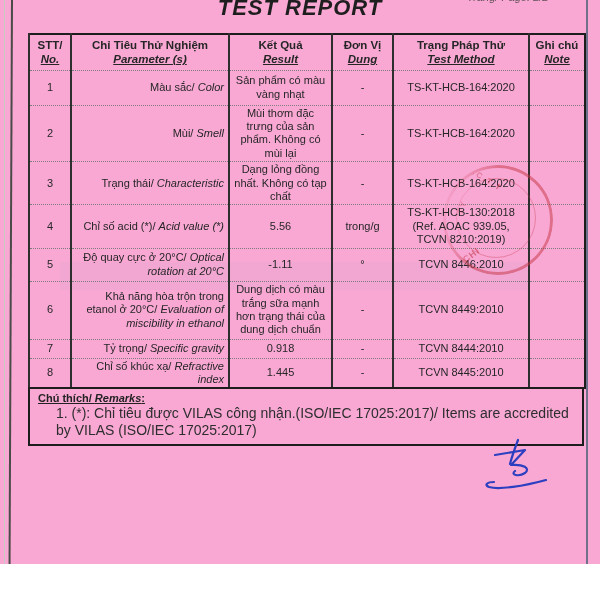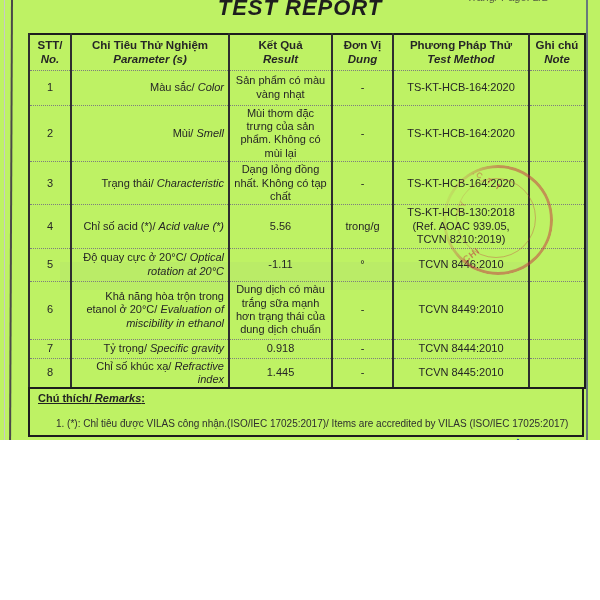--- a/index.html
+++ b/index.html
@@ -2,21 +2,21 @@
 <html><head>
 <meta charset="utf-8">
 <style>
   html,body{margin:0;padding:0;}
   body{
     width:600px;height:600px;overflow:hidden;
     background:#ffffff;
     font-family:"Liberation Sans","DejaVu Sans",sans-serif;
     color:#2b2b2b;
   }
-  .page{position:relative;width:600px;height:440px;background:#bef264;overflow:hidden;}
+  .page{position:relative;width:600px;height:564px;background:#f9a8d4;overflow:hidden;}
 
   
   .edge-light{position:absolute;left:4px;top:0;width:1px;height:600px;background:#c9c9c6;}
   .edge-dark{position:absolute;left:11px;top:0;width:2px;height:600px;background:#4a4a48;transform:rotate(0.25deg);transform-origin:top;}
   .edge-right{position:absolute;left:586px;top:0;width:2px;height:600px;background:#58657f;opacity:.85;}
 
   
   .title{
     position:absolute;top:-5px;left:0;width:600px;text-align:center;
     font-size:22px;font-weight:bold;font-style:italic;letter-spacing:1px;color:#1e1e1e;
@@ -32,32 +32,32 @@
   th,td{
     border:1px dotted #7d7d7d;
     border-left:2px solid #2e2e2e;
     padding:1px 4px;
     vertical-align:middle;
     font-size:11px;line-height:1.22;color:#262626;
     overflow:hidden;
   }
   table{border:2px solid #1d1d1d;}
   th{font-weight:bold;text-align:center;font-size:11.5px;}
-  th .h2{font-style:italic;}
+  th .h2{font-style:italic;text-decoration:underline;}
   td.c{text-align:center;}
   td.param{text-align:right;padding-left:6px;}
   td.param i{font-style:italic;}
   .remarks{
     width:556px;box-sizing:border-box;margin-top:-2px;
     border:2px solid #1d1d1d;background:transparent;
     padding:3px 8px 5px 8px;
   }
   .remarks .rt{font-size:11px;font-weight:bold;text-decoration:underline;color:#222;}
   .remarks .rt i{}
-  .remarks .rlines{margin:14px 0 0 18px;font-size:10px;line-height:1.2;color:#2e2e2e;}
+  .remarks .rlines{margin:1px 0 0 18px;font-size:14px;line-height:1.2;color:#2e2e2e;}
 
   
   .stamp{
     position:absolute;left:443px;top:165px;width:104px;height:104px;
     border:3px solid rgba(197,52,66,.5);border-radius:50%;
     -webkit-mask-image:linear-gradient(105deg,rgba(0,0,0,0) 4%,#000 42%);
     mask-image:linear-gradient(105deg,rgba(0,0,0,0) 4%,#000 42%);
     pointer-events:none;
   }
   .stamp span{position:absolute;color:rgba(190,45,62,.62);font-size:8px;font-weight:bold;letter-spacing:2px;}
@@ -111,21 +111,21 @@
             </th>
         <th>
               <div class="h1">Kết Quả</div>
               <div class="h2">Result</div>
             </th>
         <th>
               <div class="h1">Đơn Vị</div>
               <div class="h2">Dung</div>
             </th>
         <th>
-              <div class="h1">Phương Pháp Thử</div>
+              <div class="h1">Trạng Pháp Thử</div>
               <div class="h2">Test Method</div>
             </th>
         <th>
               <div class="h1">Ghi chú</div>
               <div class="h2">Note</div>
             </th>
       </tr>
 
       <tr style="height:35px">
         <td class="c">1</td>

